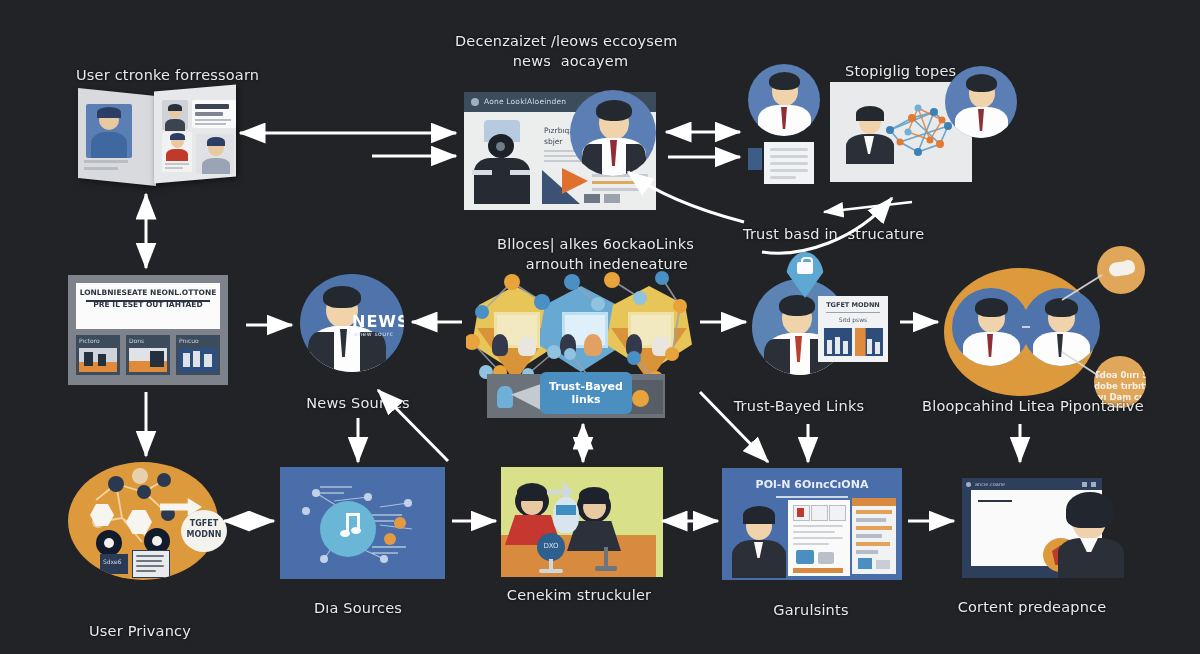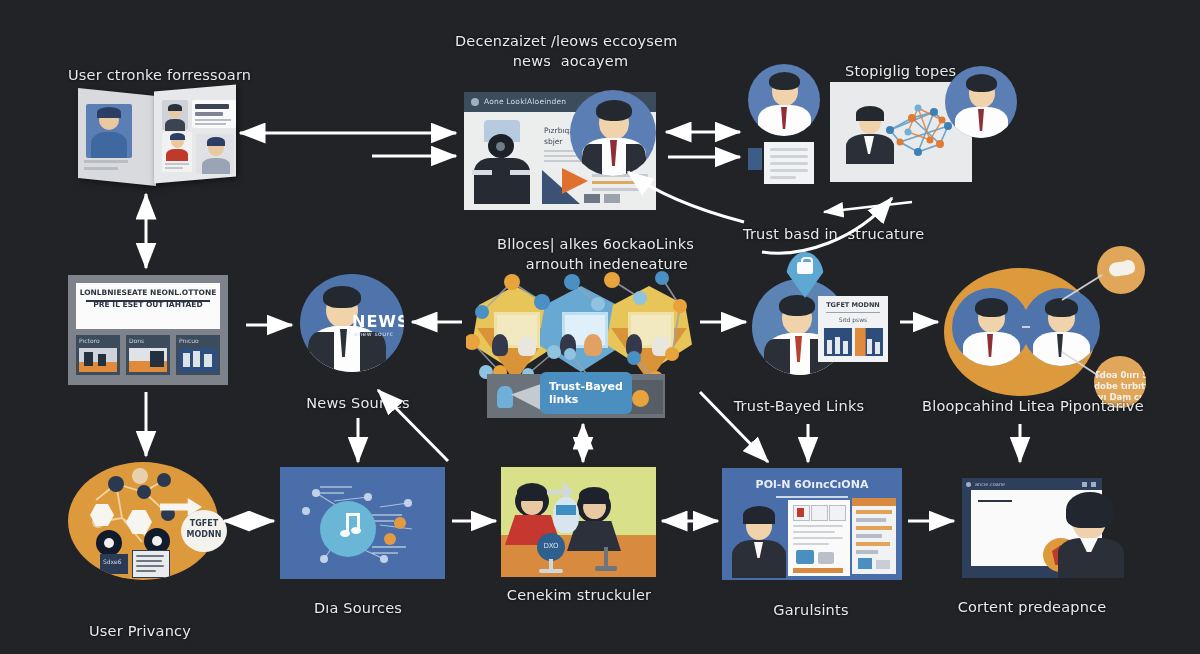--- a/index.html
+++ b/index.html
@@ -265,21 +265,21 @@
     </svg>
   </div>
 
   <div style="position:absolute;left:487px;top:374px;width:178px;height:44px;background:#6c727a;">
     <div style="position:absolute;left:10px;top:12px;width:16px;height:22px;background:#6fb0d8;border-radius:40% 40% 20% 20%;"></div>
     <div style="position:absolute;left:24px;top:10px;width:30px;height:26px;background:#c5cad1;clip-path:polygon(0 40%,100% 0,100% 100%);"></div>
     <div style="position:absolute;left:128px;top:6px;width:48px;height:34px;background:#585e66;"></div>
   </div>
   <div style="position:absolute;left:540px;top:372px;width:92px;height:42px;background:#4a8fc0;border-radius:6px;
               display:flex;align-items:center;justify-content:center;">
-    <div style="font-size:11px;font-weight:bold;color:#ffffff;line-height:1.2;white-space:pre;">Trust-Bayed
+    <div style="font-size:11px;font-weight:bold;color:#ffffff;text-align:center;line-height:1.2;white-space:pre;">Trust-Bayed
 links</div>
   </div>
   <div style="position:absolute;left:632px;top:390px;width:17px;height:17px;border-radius:50%;background:#e8a33c;"></div>
 
   <div class="circ" style="left:752px;top:279px;width:96px;height:96px;background:#5b84b4;">
     <div class="av">
       <div class="head" style="left:30px;top:22px;width:30px;height:34px;background:#f0d3ab;"></div>
       <div class="hair" style="left:27px;top:16px;width:36px;height:21px;background:#24282f;"></div>
       <div class="shirt" style="left:14px;top:54px;width:68px;height:42px;"></div>
       <div class="tie" style="left:43px;top:57px;width:7px;height:26px;background:#b7412f;clip-path:polygon(0 0,100% 0,70% 100%,30% 100%);"></div>
@@ -421,21 +421,21 @@
     <div style="position:absolute;left:40px;top:34px;width:56px;height:56px;border-radius:50%;background:#6ab6d6;"></div>
     <div style="position:absolute;left:58px;top:46px;width:24px;height:26px;">
       <div style="position:absolute;left:8px;top:0;width:3px;height:20px;background:#fafbfb;"></div>
       <div style="position:absolute;left:19px;top:0;width:3px;height:17px;background:#fafbfb;"></div>
       <div style="position:absolute;left:8px;top:0;width:14px;height:3px;background:#fafbfb;"></div>
       <div style="position:absolute;left:2px;top:17px;width:10px;height:7px;border-radius:50%;background:#fafbfb;"></div>
       <div style="position:absolute;left:13px;top:14px;width:10px;height:7px;border-radius:50%;background:#fafbfb;"></div>
     </div>
   </div>
 
-  <div style="position:absolute;left:501px;top:467px;width:155px;height:110px;background:#d9e08a;overflow:hidden;">
+  <div style="position:absolute;left:501px;top:467px;width:155px;height:110px;background:#d9e08a;overflow:hidden;padding-left:7px;">
     <div style="position:absolute;left:0;top:68px;width:155px;height:42px;background:#d88b3e;"></div>
     <div style="position:absolute;left:14px;top:18px;width:34px;height:32px;border-radius:50%;background:#1e222b;"></div>
     <div style="position:absolute;left:20px;top:26px;width:22px;height:22px;border-radius:50%;background:#e9c9a2;"></div>
     <div style="position:absolute;left:16px;top:16px;width:30px;height:18px;border-radius:50% 50% 0 0;background:#1e222b;"></div>
     <div style="position:absolute;left:4px;top:48px;width:56px;height:30px;background:#c5372f;
                 clip-path:polygon(18% 0,82% 0,100% 100%,0 100%);"></div>
     <div style="position:absolute;left:76px;top:22px;width:34px;height:34px;border-radius:50%;background:#1e222b;"></div>
     <div style="position:absolute;left:82px;top:29px;width:23px;height:23px;border-radius:50%;background:#e9c9a2;"></div>
     <div style="position:absolute;left:78px;top:20px;width:30px;height:17px;border-radius:50% 50% 0 0;background:#1e222b;"></div>
     <div style="position:absolute;left:66px;top:54px;width:54px;height:30px;background:#2b303b;
@@ -545,21 +545,21 @@
       <line x1="700" y1="392" x2="768" y2="462" marker-end="url(#ah)"></line>
       <path d="M744 222 C706 212 660 196 628 172" marker-end="url(#ah)"></path>
       <path d="M762 252 C802 258 856 240 892 198" marker-end="url(#ah)"></path>
     </g>
     <g stroke="#ffffff" stroke-width="2.6" fill="none">
       <line x1="605" y1="152" x2="716" y2="152" marker-end="url(#ahS)" opacity="0"></line>
       <line x1="912" y1="202" x2="824" y2="212" marker-end="url(#ahS)"></line>
     </g>
   </svg>
 
-  <div class="lbl" style="left:68px;top:66px;font-size:14.5px;">User ctronke forressoarn</div>
+  <div class="lbl" style="left:76px;top:66px;font-size:14.5px;">User ctronke forressoarn</div>
   <div class="lbl" style="left:455px;top:32px;font-size:14.5px;">Decenzaizet /leows eccoysem
             news  aocayem</div>
   <div class="lbl" style="left:845px;top:62px;font-size:14.5px;">Stopiglig topes</div>
   <div class="lbl" style="left:743px;top:225px;font-size:14.5px;">Trust basd in  strucature</div>
   <div class="lbl" style="left:497px;top:235px;font-size:14.5px;">Blloces| alkes 6ockaoLinks
       arnouth inedeneature</div>
 
   <div class="lbl c" style="left:358px;top:394px;font-size:14.5px;">News Sources</div>
   <div class="lbl c" style="left:799px;top:397px;font-size:14.5px;">Trust-Bayed Links</div>
   <div class="lbl c" style="left:1033px;top:397px;font-size:14.5px;">Bloopcahind Litea Pipontarive</div>

